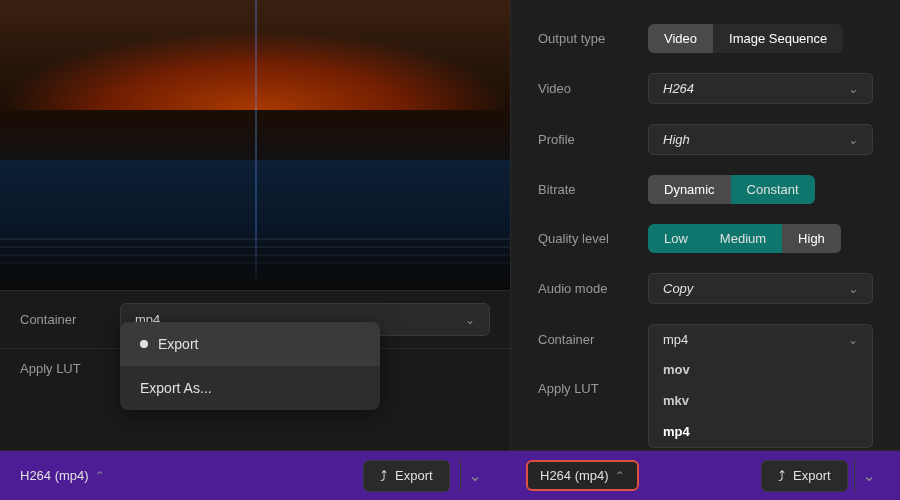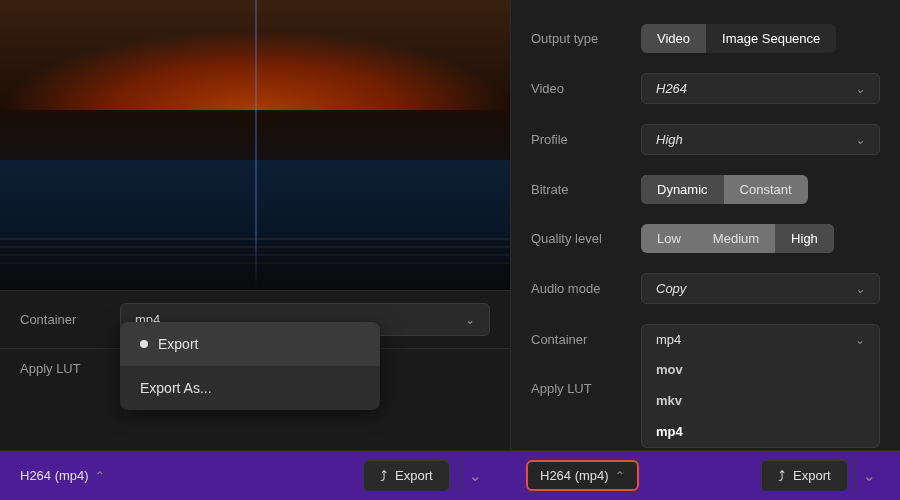--- a/index.html
+++ b/index.html
@@ -167,21 +167,21 @@
       background: #e0e0e0;
     }
 
     
     .right-panel {
       flex: 1;
       background: #1e1e1e;
       border-left: 1px solid #2a2a2a;
       display: flex;
       flex-direction: column;
-      padding: 16px 20px;
+      padding: 16px 27px;
       gap: 4px;
     }
 
     .setting-row {
       display: flex;
       align-items: center;
       padding: 8px 0;
       min-height: 44px;
       position: relative;
     }
@@ -195,21 +195,21 @@
 
     .setting-controls {
       flex: 1;
       display: flex;
       align-items: center;
       gap: 6px;
     }
 
     .btn-group {
       display: flex;
-      background: #737373;
+      background: #0f766e;
       border-radius: 6px;
       overflow: hidden;
     }
 
     .btn-group-item {
       padding: 7px 16px;
       font-size: 13px;
       color: #e0e0e0;
       cursor: pointer;
       background: transparent;

